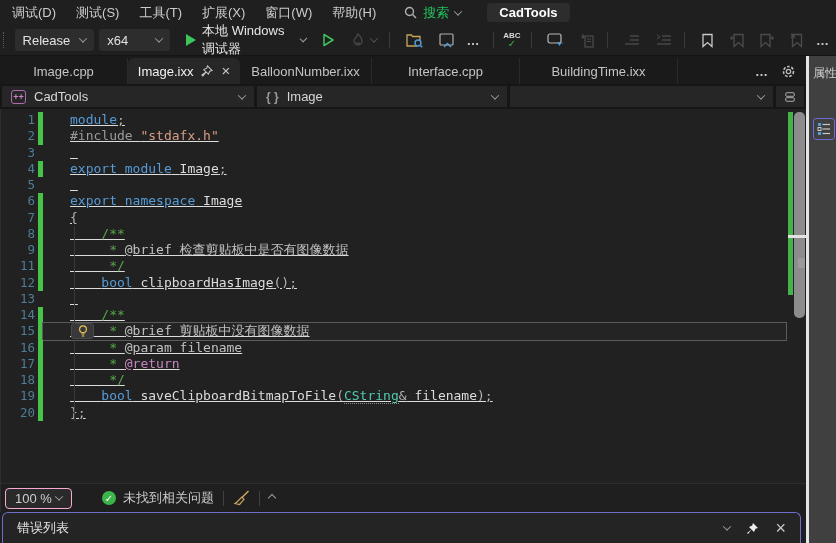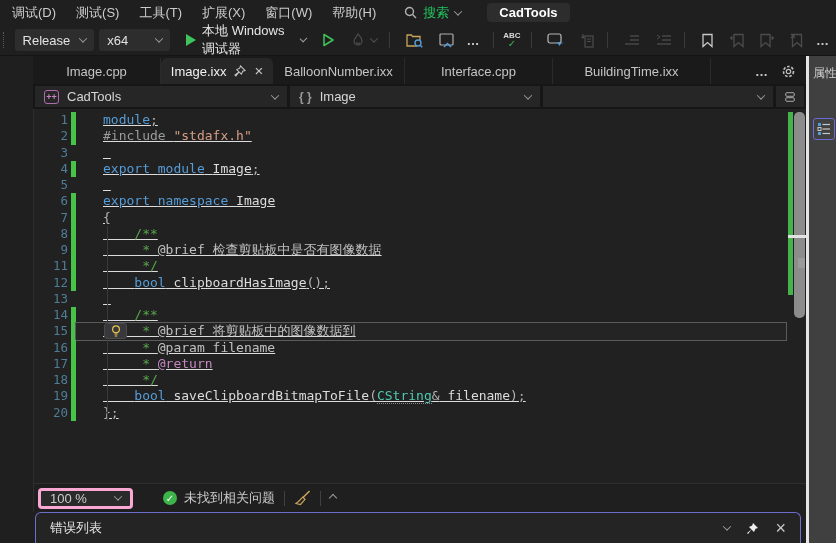--- a/index.html
+++ b/index.html
@@ -22,21 +22,21 @@
   .tri-play { width:0; height:0; border-left:10px solid #3ec45a; border-top:6px solid transparent; border-bottom:6px solid transparent; }
   .chev { display:inline-block; width:6px; height:6px; border-right:1.5px solid #9a9a9a; border-bottom:1.5px solid #9a9a9a; transform:rotate(45deg) translate(-1px,-1px); }
   .chev-up { display:inline-block; width:6px; height:6px; border-right:1.5px solid #9a9a9a; border-bottom:1.5px solid #9a9a9a; transform:rotate(-135deg); }
   .dots { color:#c8c8c8; font-weight:bold; letter-spacing:1px; padding:0 6px; }
   .dim { opacity:.42; }
   .abc-ic { display:flex; flex-direction:column; align-items:center; line-height:8px; padding:0 4px; }
   .abc-ic .abc-t { font-size:8px; font-weight:bold; color:#d8d8d8; }
   .abc-ic .abc-c { font-size:10px; color:#3cb44a; }
 
   
-  .main { display:flex; height:487px;padding-left:33px; }
+  .main { display:flex; height:487px; }
   .left-col { width:806px; display:flex; flex-direction:column; }
   .right-side { width:30px; background:#404040; border-left:3px solid #e5e5e5; color:#d0d0d0; }
   .props-tab { font-size:12px; margin:9px 0 0 4px; white-space:nowrap; overflow:hidden; }
   .props-icon-box { width:22px; height:22px; border:1px solid #6a6ad8; border-radius:3px; margin:36px 0 0 4px; display:flex; align-items:center; justify-content:center; }
 
   
   .tabs-row { height:28px; background:#1a1a1a; display:flex; align-items:flex-end; font-size:13px; color:#c4c4c4; }
   .tab { height:26px; display:flex; align-items:center; justify-content:center; gap:8px; padding:0 12px; border-right:1px solid #2a2a2a; cursor:default; }
   .tab.active { background:#272727; border-radius:6px 6px 0 0; color:#f2f2f2; border-right:none; }
   .tab-right { margin-left:auto; display:flex; align-items:center; gap:12px; padding-right:10px; padding-bottom:5px; }
@@ -70,21 +70,21 @@
   .tk-pun { color:#B4B4B4; }
   .tk-pln { color:#DCDCDC; }
   .tk-typ { color:#4EC9B0; border-bottom:1px dotted #8a8a8a; }
   .sb-green { position:absolute; right:13px; top:3px; width:5px; height:183px; background:#44b44a; }
   .sb-thumb { position:absolute; right:1px; top:3px; width:11px; height:206px; background:#8c8c8c; border-radius:5px; }
   .sb-caret { position:absolute; right:0; top:126px; width:18px; height:3px; background:#e2e2e2; }
   .sb-notch { position:absolute; right:1px; top:149px; width:7px; height:10px; background:#9a9a9a; }
 
   
   .statusbar { height:29px; background:#1f1f1f; border-top:1px solid #2e2e2e; border-left:1px solid #2e2e2e; display:flex; align-items:center; font-size:13px; color:#cccccc; }
-  .zoom-combo { height:21px; border:3px solid #f9a8d4; background:#2a2a2a; border-radius:4px; display:flex; align-items:center; gap:28px; padding:0 9px; margin-left:4px; }
+  .zoom-combo { height:21px; border:1px solid #f9a8d4; background:#2a2a2a; border-radius:4px; display:flex; align-items:center; gap:4px; padding:0 9px; margin-left:4px; }
   .health { display:flex; align-items:center; gap:7px; margin-left:30px; }
   .check-circle { width:14px; height:14px; border-radius:50%; background:#3cb44a; color:#ffffff; font-size:10px; display:flex; align-items:center; justify-content:center; }
   .sb-sep { width:1px; height:15px; background:#3f3f46; margin:0 9px; }
   .status-right { margin-left:auto; display:flex; align-items:center; padding-right:10px; }
 
   
   .errorpanel { height:31px; margin:0 5px 0 2px; background:#242424; border:1px solid #6e6ecc; border-bottom:none; border-radius:6px 6px 0 0; display:flex; align-items:center; font-size:13px; color:#e0e0e0; }
   .errorpanel .title { padding-left:14px; }
   .panel-icons { margin-left:auto; display:flex; align-items:center; gap:16px; padding-right:14px; }
 
@@ -349,21 +349,21 @@
             <span class="code">&nbsp;</span>
           </div>
           <div class="line">
             <span class="ln">14</span>
             <span class="chg on"></span>
             <span class="code"><span class="tk-com">    /**</span></span>
           </div>
           <div class="line current">
             <span class="ln">15</span>
             <span class="chg on"></span>
-            <span class="code"><span class="tk-com">     * </span><span class="tk-doc">@brief 将剪贴板中的图像数据到</span></span>
+            <span class="code"><span class="tk-com">     * </span><span class="tk-doc">@brief 剪贴板中没有图像数据</span></span>
             <span class="bulb-box">
               <svg width="10" height="13" viewBox="0 0 10 13">
                 <circle cx="5" cy="4.2" r="3.4" fill="none" stroke="#e2c14f" stroke-width="1.2"></circle>
                 <line x1="3.4" y1="9" x2="6.6" y2="9" stroke="#e2c14f" stroke-width="1.1"></line>
                 <line x1="3.8" y1="11" x2="6.2" y2="11" stroke="#e2c14f" stroke-width="1.1"></line>
               </svg>
             </span>
           </div>
           <div class="line">
             <span class="ln">16</span>

